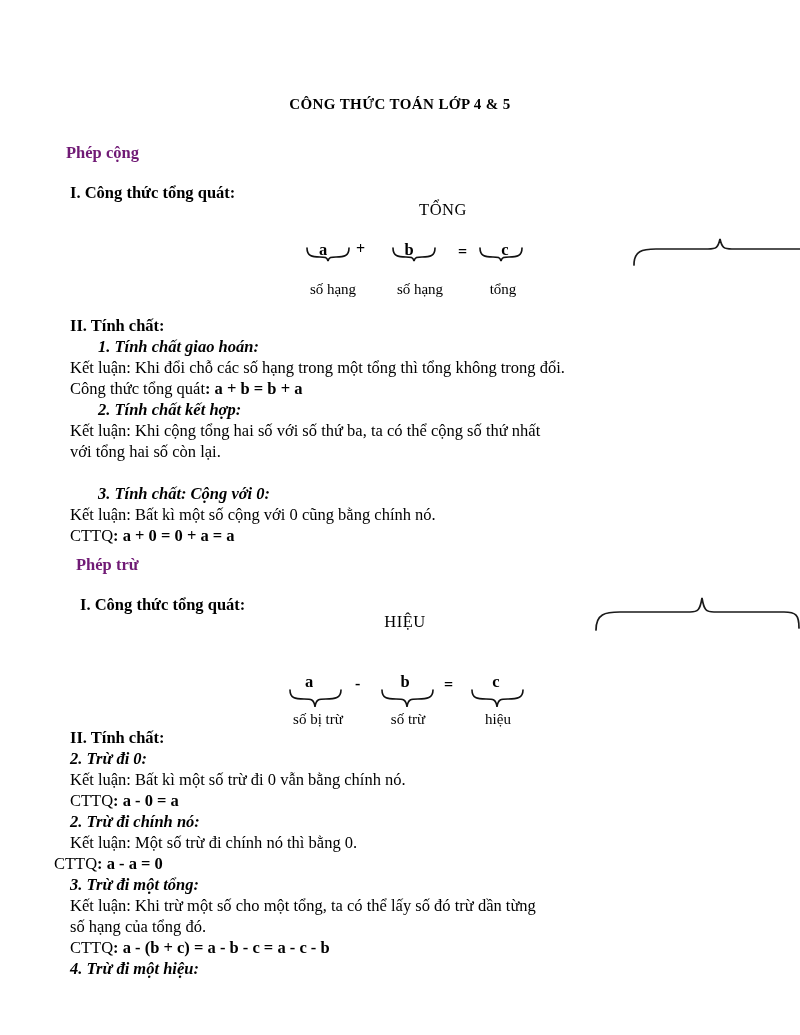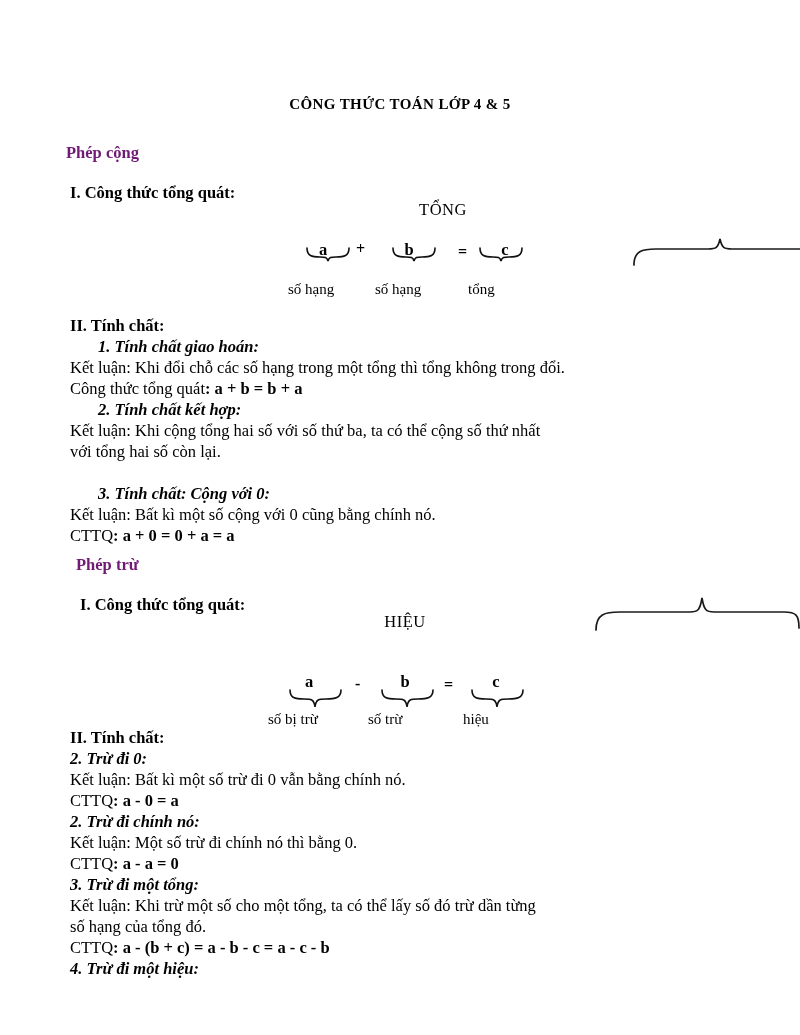--- a/index.html
+++ b/index.html
@@ -63,21 +63,21 @@
     text-align: center;
   }
   .op {
     position: absolute;
     font-size: 16px;
     font-weight: bold;
   }
   .lbl {
     position: absolute;
     font-size: 15px;
-    text-align: left;
+    text-align: center;
     white-space: nowrap;
   }
 
   .brace-small {
     position: absolute;
     overflow: visible;
   }
   .brace-small path {
     fill: none;
     stroke: #111111;
@@ -200,21 +200,21 @@
     <span>Kết luận:</span><span> Bất kì một số trừ đi 0 vẫn bằng chính nó.</span>
   </div>
   <div class="line" style="top:790px; left:70px;">
     <span>CTTQ</span><span class="bold">: a - 0 = a</span>
   </div>
 
   <div class="line bi" style="top:811px; left:70px;">2. Trừ đi chính nó:</div>
   <div class="line" style="top:832px; left:70px;">
     <span>Kết luận:</span><span> Một số trừ đi chính nó thì bằng 0.</span>
   </div>
-  <div class="line" style="top:853px; left:70px;">
+  <div class="line" style="top:853px; left:54px;">
     <span>CTTQ</span><span class="bold">:   a - a =  0</span>
   </div>
 
   <div class="line bi" style="top:874px; left:70px;">3. Trừ đi một tổng:</div>
   <div class="line" style="top:895px; left:70px;">
     <span>Kết luận:</span><span> Khi trừ một số cho một tổng, ta có thể lấy số đó trừ dần từng</span>
   </div>
   <div class="line" style="top:916px; left:70px;"> số hạng của tổng đó.</div>
   <div class="line" style="top:937px; left:70px;">
     <span>CTTQ</span><span class="bold">: a - (b + c) = a - b - c = a - c - b</span>

